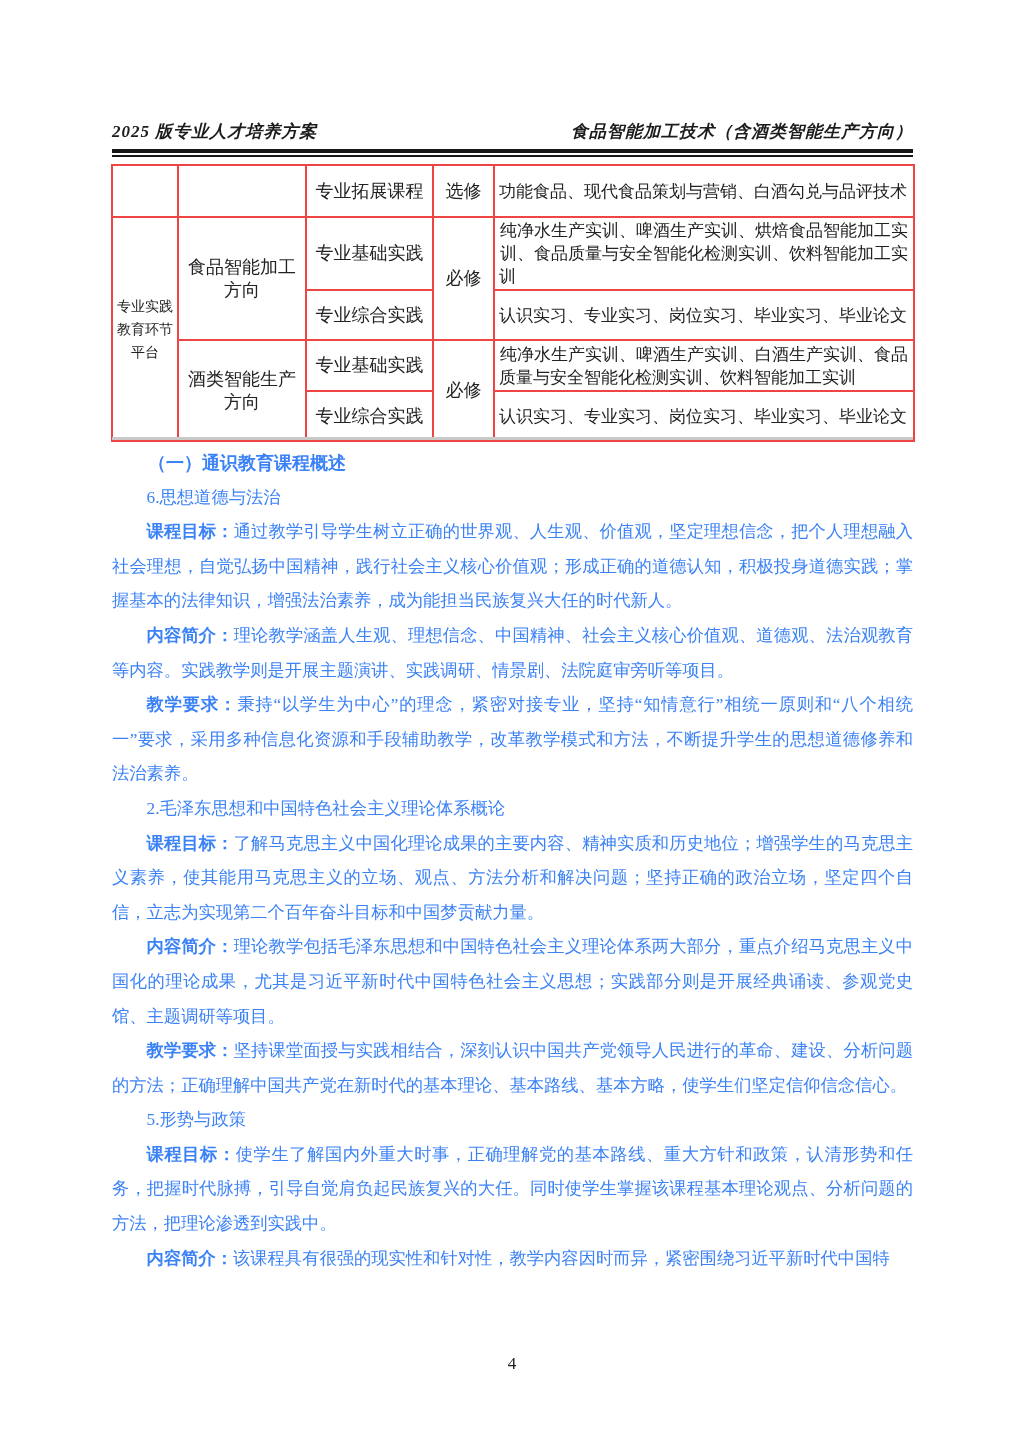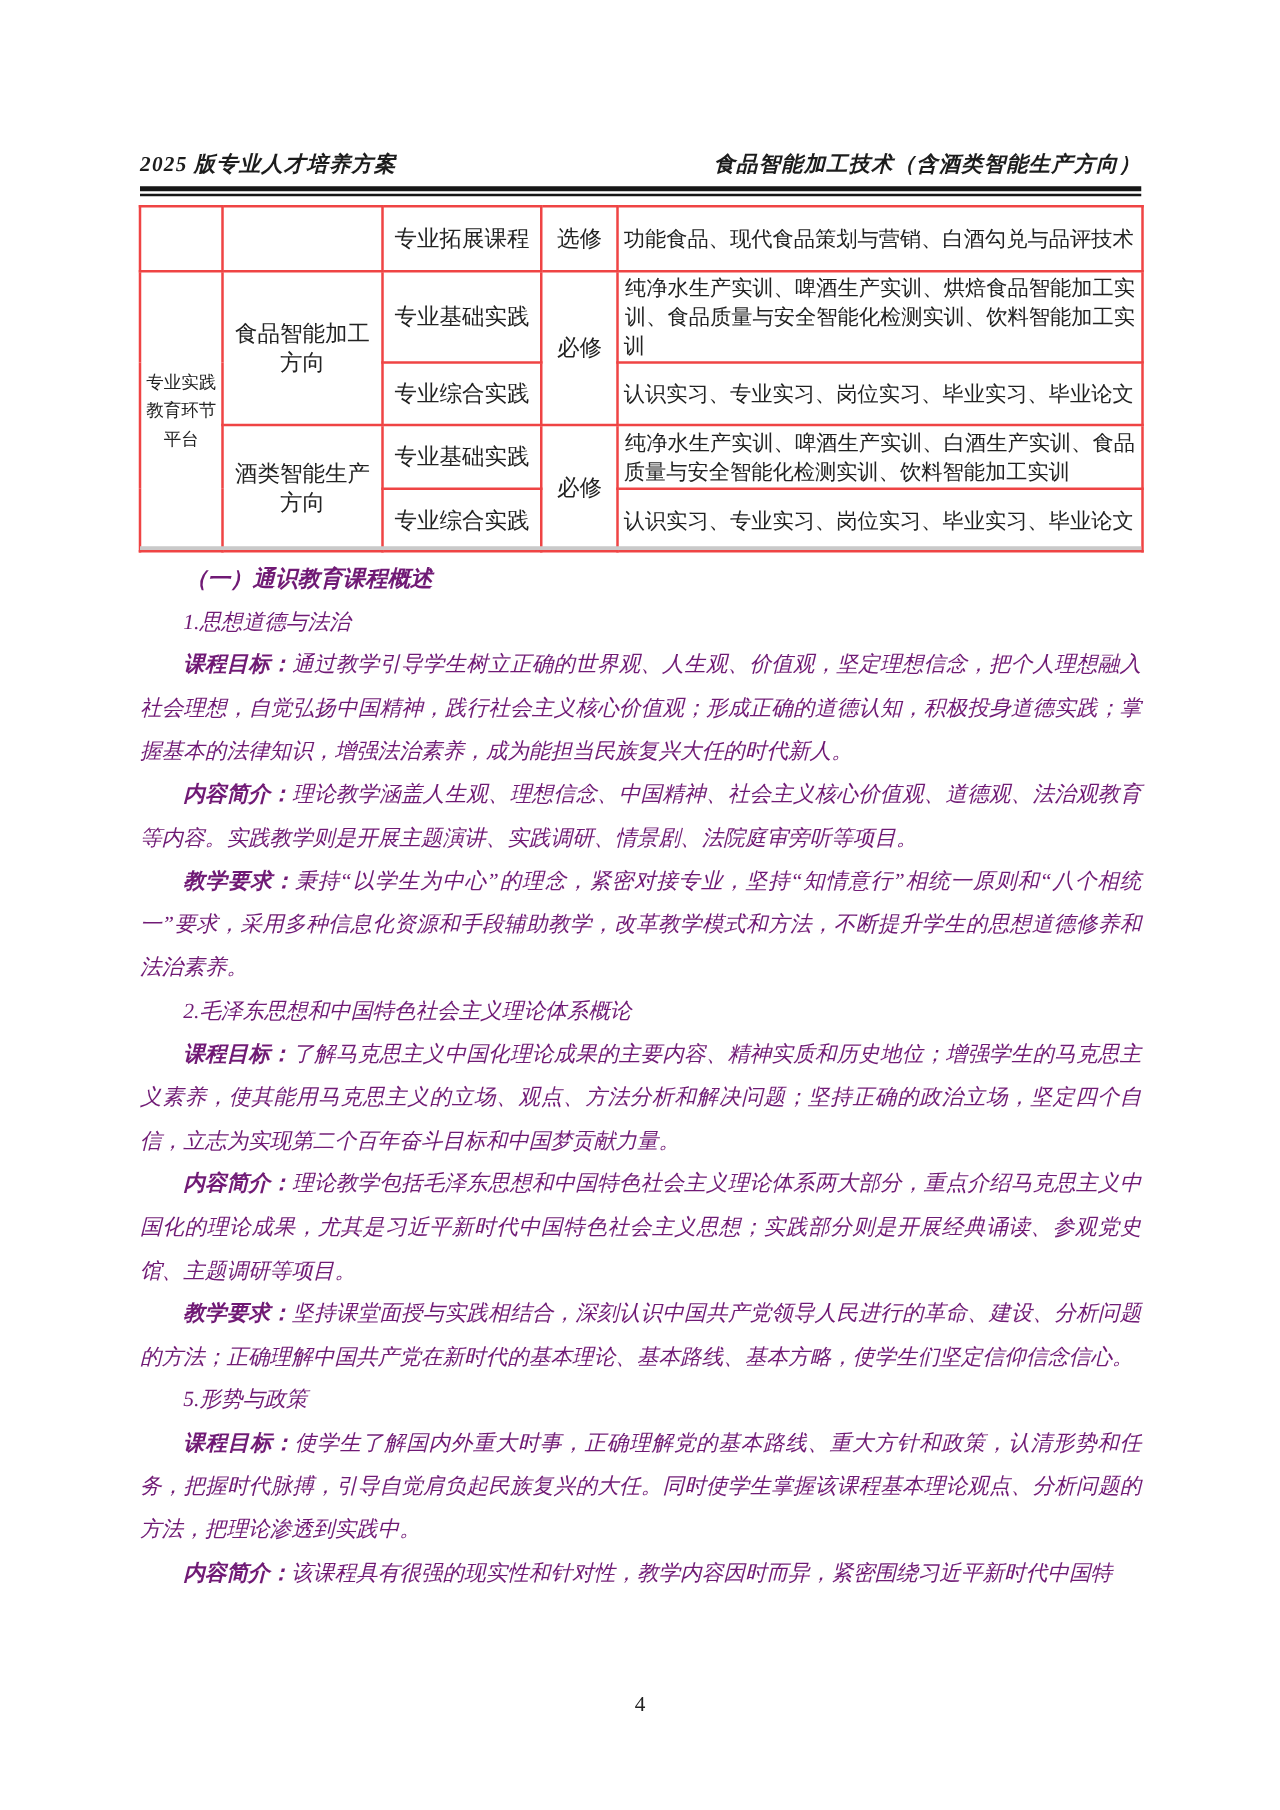--- a/index.html
+++ b/index.html
@@ -81,22 +81,21 @@
 
   
   .content {
     position: absolute;
     left: 112px;
     width: 801px;
     top: 446px;
     font-size: 17.3px;
     line-height: 34.6px;
     text-align: justify;
-    color: #701a75;
-    font-style: italic;
+    color: #3b82f6;
   }
   .content p { margin: 0; text-indent: 2em; }
   .bold { font-weight: bold; }
   .sec-heading { font-weight: bold; font-size: 18px; }
 
   
   .footer {
     position: absolute;
     left: 0;
     width: 100%;
@@ -157,21 +156,21 @@
       <td>专业综合实践</td>
       <td class="cell-courses">认识实习、专业实习、岗位实习、毕业实习、毕业论文</td>
     </tr>
   </tbody>
     </table>
   <div class="table-shadow"></div>
 
   <div class="content">
     <p class="sec-heading">（一）通识教育课程概述</p>
 
-    <p>1.思想道德与法治</p>
+    <p>6.思想道德与法治</p>
     <p><span class="bold">课程目标：</span><span>通过教学引导学生树立正确的世界观、人生观、价值观，坚定理想信念，把个人理想融入社会理想，自觉弘扬中国精神，践行社会主义核心价值观；形成正确的道德认知，积极投身道德实践；掌握基本的法律知识，增强法治素养，成为能担当民族复兴大任的时代新人。</span></p>
     <p><span class="bold">内容简介：</span><span>理论教学涵盖人生观、理想信念、中国精神、社会主义核心价值观、道德观、法治观教育等内容。实践教学则是开展主题演讲、实践调研、情景剧、法院庭审旁听等项目。</span></p>
     <p><span class="bold">教学要求：</span><span>秉持“以学生为中心”的理念，紧密对接专业，坚持“知情意行”相统一原则和“八个相统一”要求，采用多种信息化资源和手段辅助教学，改革教学模式和方法，不断提升学生的思想道德修养和法治素养。</span></p>
 
     <p>2.毛泽东思想和中国特色社会主义理论体系概论</p>
     <p><span class="bold">课程目标：</span><span>了解马克思主义中国化理论成果的主要内容、精神实质和历史地位；增强学生的马克思主义素养，使其能用马克思主义的立场、观点、方法分析和解决问题；坚持正确的政治立场，坚定四个自信，立志为实现第二个百年奋斗目标和中国梦贡献力量。</span></p>
     <p><span class="bold">内容简介：</span><span>理论教学包括毛泽东思想和中国特色社会主义理论体系两大部分，重点介绍马克思主义中国化的理论成果，尤其是习近平新时代中国特色社会主义思想；实践部分则是开展经典诵读、参观党史馆、主题调研等项目。</span></p>
     <p><span class="bold">教学要求：</span><span>坚持课堂面授与实践相结合，深刻认识中国共产党领导人民进行的革命、建设、分析问题的方法；正确理解中国共产党在新时代的基本理论、基本路线、基本方略，使学生们坚定信仰信念信心。</span></p>
 
     <p>5.形势与政策</p>

